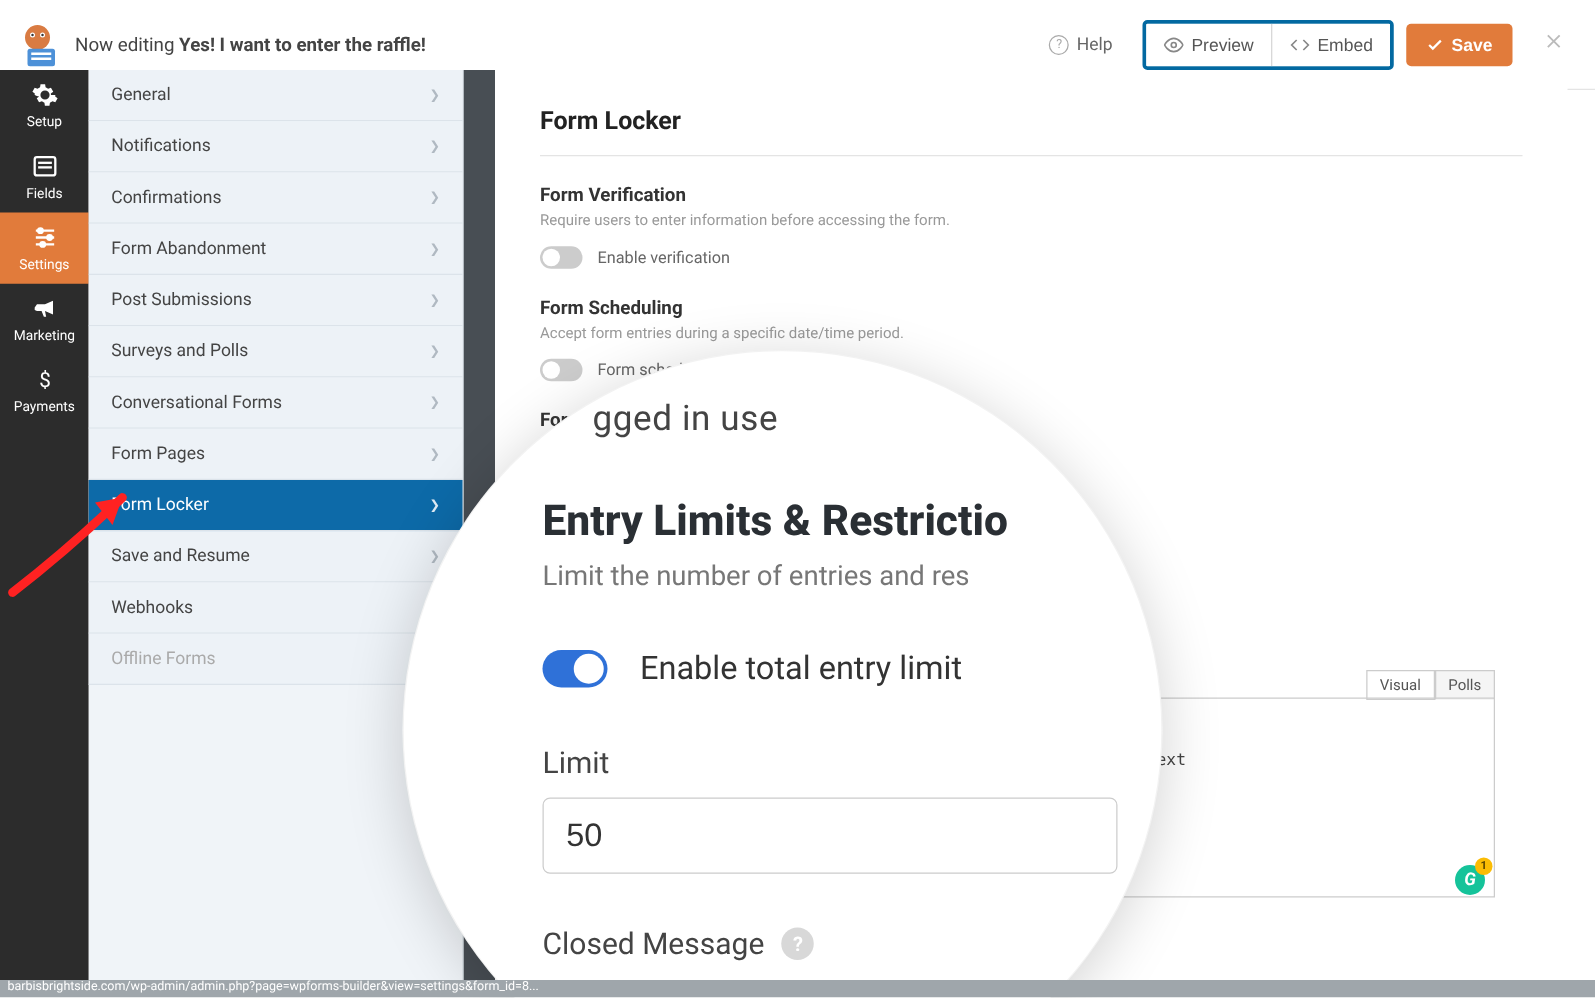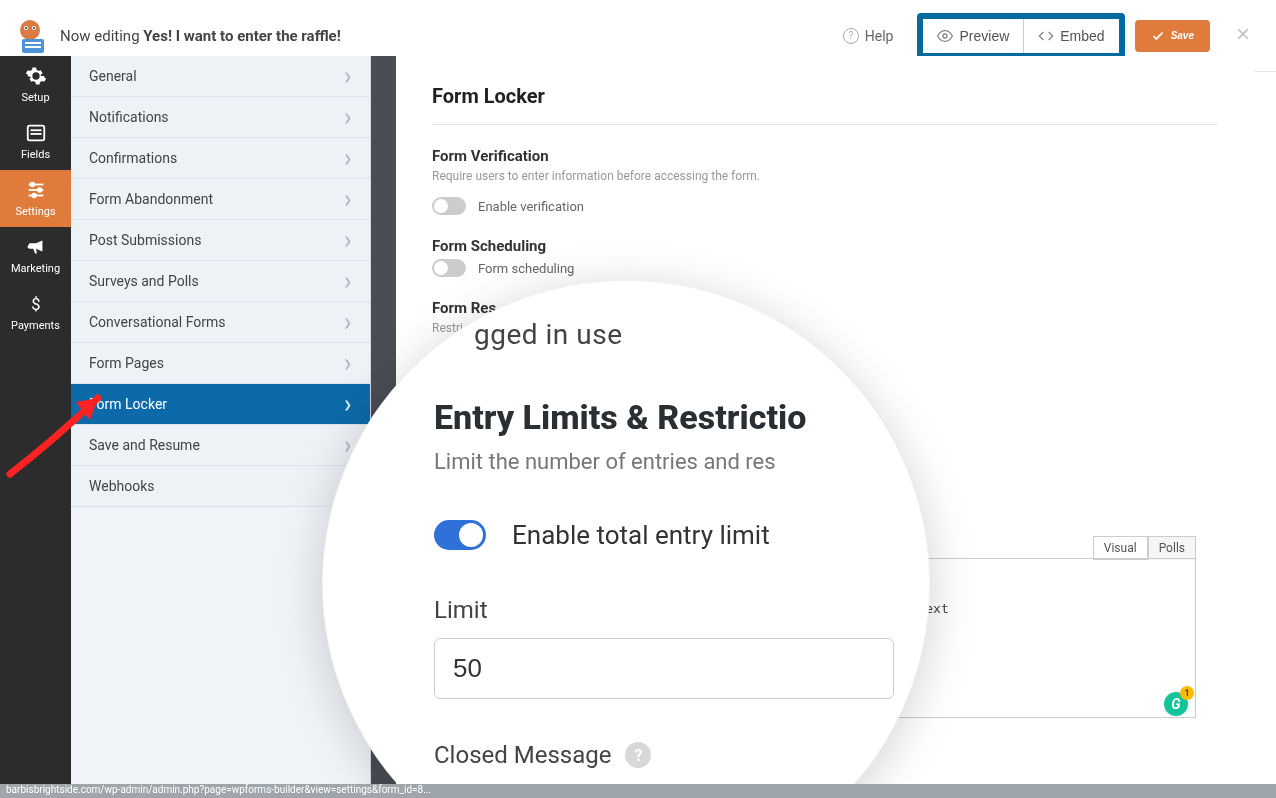--- a/index.html
+++ b/index.html
@@ -6,24 +6,24 @@
     body { font-family: -apple-system, BlinkMacSystemFont, "Segoe UI", Roboto, sans-serif; background: #fff; width: 1276px; height: 798px; overflow: hidden; position: relative; }
     
     
     .topbar { height: 72px; display: flex; align-items: center; justify-content: space-between; padding: 0 10px 0 10px; border-bottom: 1px solid #e4e4e4; background: #fff; }
     .topbar-left { display: flex; align-items: center; gap: 10px; }
     .logo { width: 40px; height: 40px; display:flex; align-items:center; justify-content:center; }
     .now-editing { font-size: 15px; color: #444; }
     .now-editing strong { font-weight: 700; }
     .topbar-right { display: flex; align-items: center; gap: 10px; }
     .help-link { display:flex; align-items:center; gap:6px; font-size: 14px; color: #666; padding: 8px 14px; cursor:pointer; }
-    .btn-group { display:flex; border:6px solid #0369a1; border-radius:4px; overflow:hidden; }
+    .btn-group { display:flex; border:3px solid #0369a1; border-radius:4px; overflow:hidden; }
     .btn { display:flex; align-items:center; gap:6px; font-size:14px; color:#555; padding: 9px 14px; background: #fff; cursor:pointer; border:none; }
     .btn:first-child { border-right:1px solid #ccc; }
-    .btn-save { display:flex; align-items:center; gap:6px; background:#e17b3b; color:#fff; padding: 9px 16px; border:none; border-radius:4px; font-size:10px; font-weight:600; cursor:pointer;font-style:italic; }
+    .btn-save { display:flex; align-items:center; gap:6px; background:#e17b3b; color:#fff; padding: 9px 16px; border:none; border-radius:4px; font-size:14px; font-weight:600; cursor:pointer; }
     .close-x { font-size:22px; color:#bbb; cursor:pointer; padding: 0 14px; }
     
     
     .left-nav { position:absolute; left:0; top:56px; width:71px; bottom:14px; background:#2c2c2c; display:flex; flex-direction:column; }
     .nav-item { display:flex; flex-direction:column; align-items:center; justify-content:center; height:57px; color:#fff; font-size:11px; cursor:pointer; gap:4px; }
     .nav-item.active { background:#e17b3b; }
     
     
     .settings-panel { position:absolute; left:71px; top:56px; width:300px; bottom:14px; background:#f0f4f8; border-right: 1px solid #d1d9e0; }
     .settings-item { display:flex; align-items:center; justify-content:space-between; padding: 12px 18px; font-size:14px; color:#444; border-bottom:1px solid #dce3ea; cursor:pointer; background: #edf2f7; }
@@ -209,36 +209,40 @@
       <span class="chevron">❯</span>
     </div>
   <div class="settings-item">
       <span>Save and Resume</span>
       <span class="chevron">❯</span>
     </div>
   <div class="settings-item">
       <span>Webhooks</span>
       <span class="chevron">❯</span>
     </div>
+  <div class="settings-item disabled">
+      <span>Offline Forms</span>
+    </div>
 </div>
 
 <div class="separator-strip"></div>
 
 <div class="main">
   <h2>Form Locker</h2>
   <hr class="hr">
 
   <div class="section-title">Form Verification</div>
   <div class="section-desc">Require users to enter information before accessing the form.</div>
   <div class="toggle-row">
     <div class="toggle-off"></div>
     <span class="toggle-label">Enable verification</span>
   </div>
 
   <div class="section-title">Form Scheduling</div>
+  <div class="section-desc">Accept form entries during a specific date/time period.</div>
   <div class="toggle-row">
     <div class="toggle-off"></div>
     <span class="toggle-label">Form scheduling</span>
   </div>
 
   <div class="section-title">Form Res</div>
   <div class="section-desc">Restri</div>
 
   <div class="editor-tabs">
     <div class="ed-tab">Visual</div>

